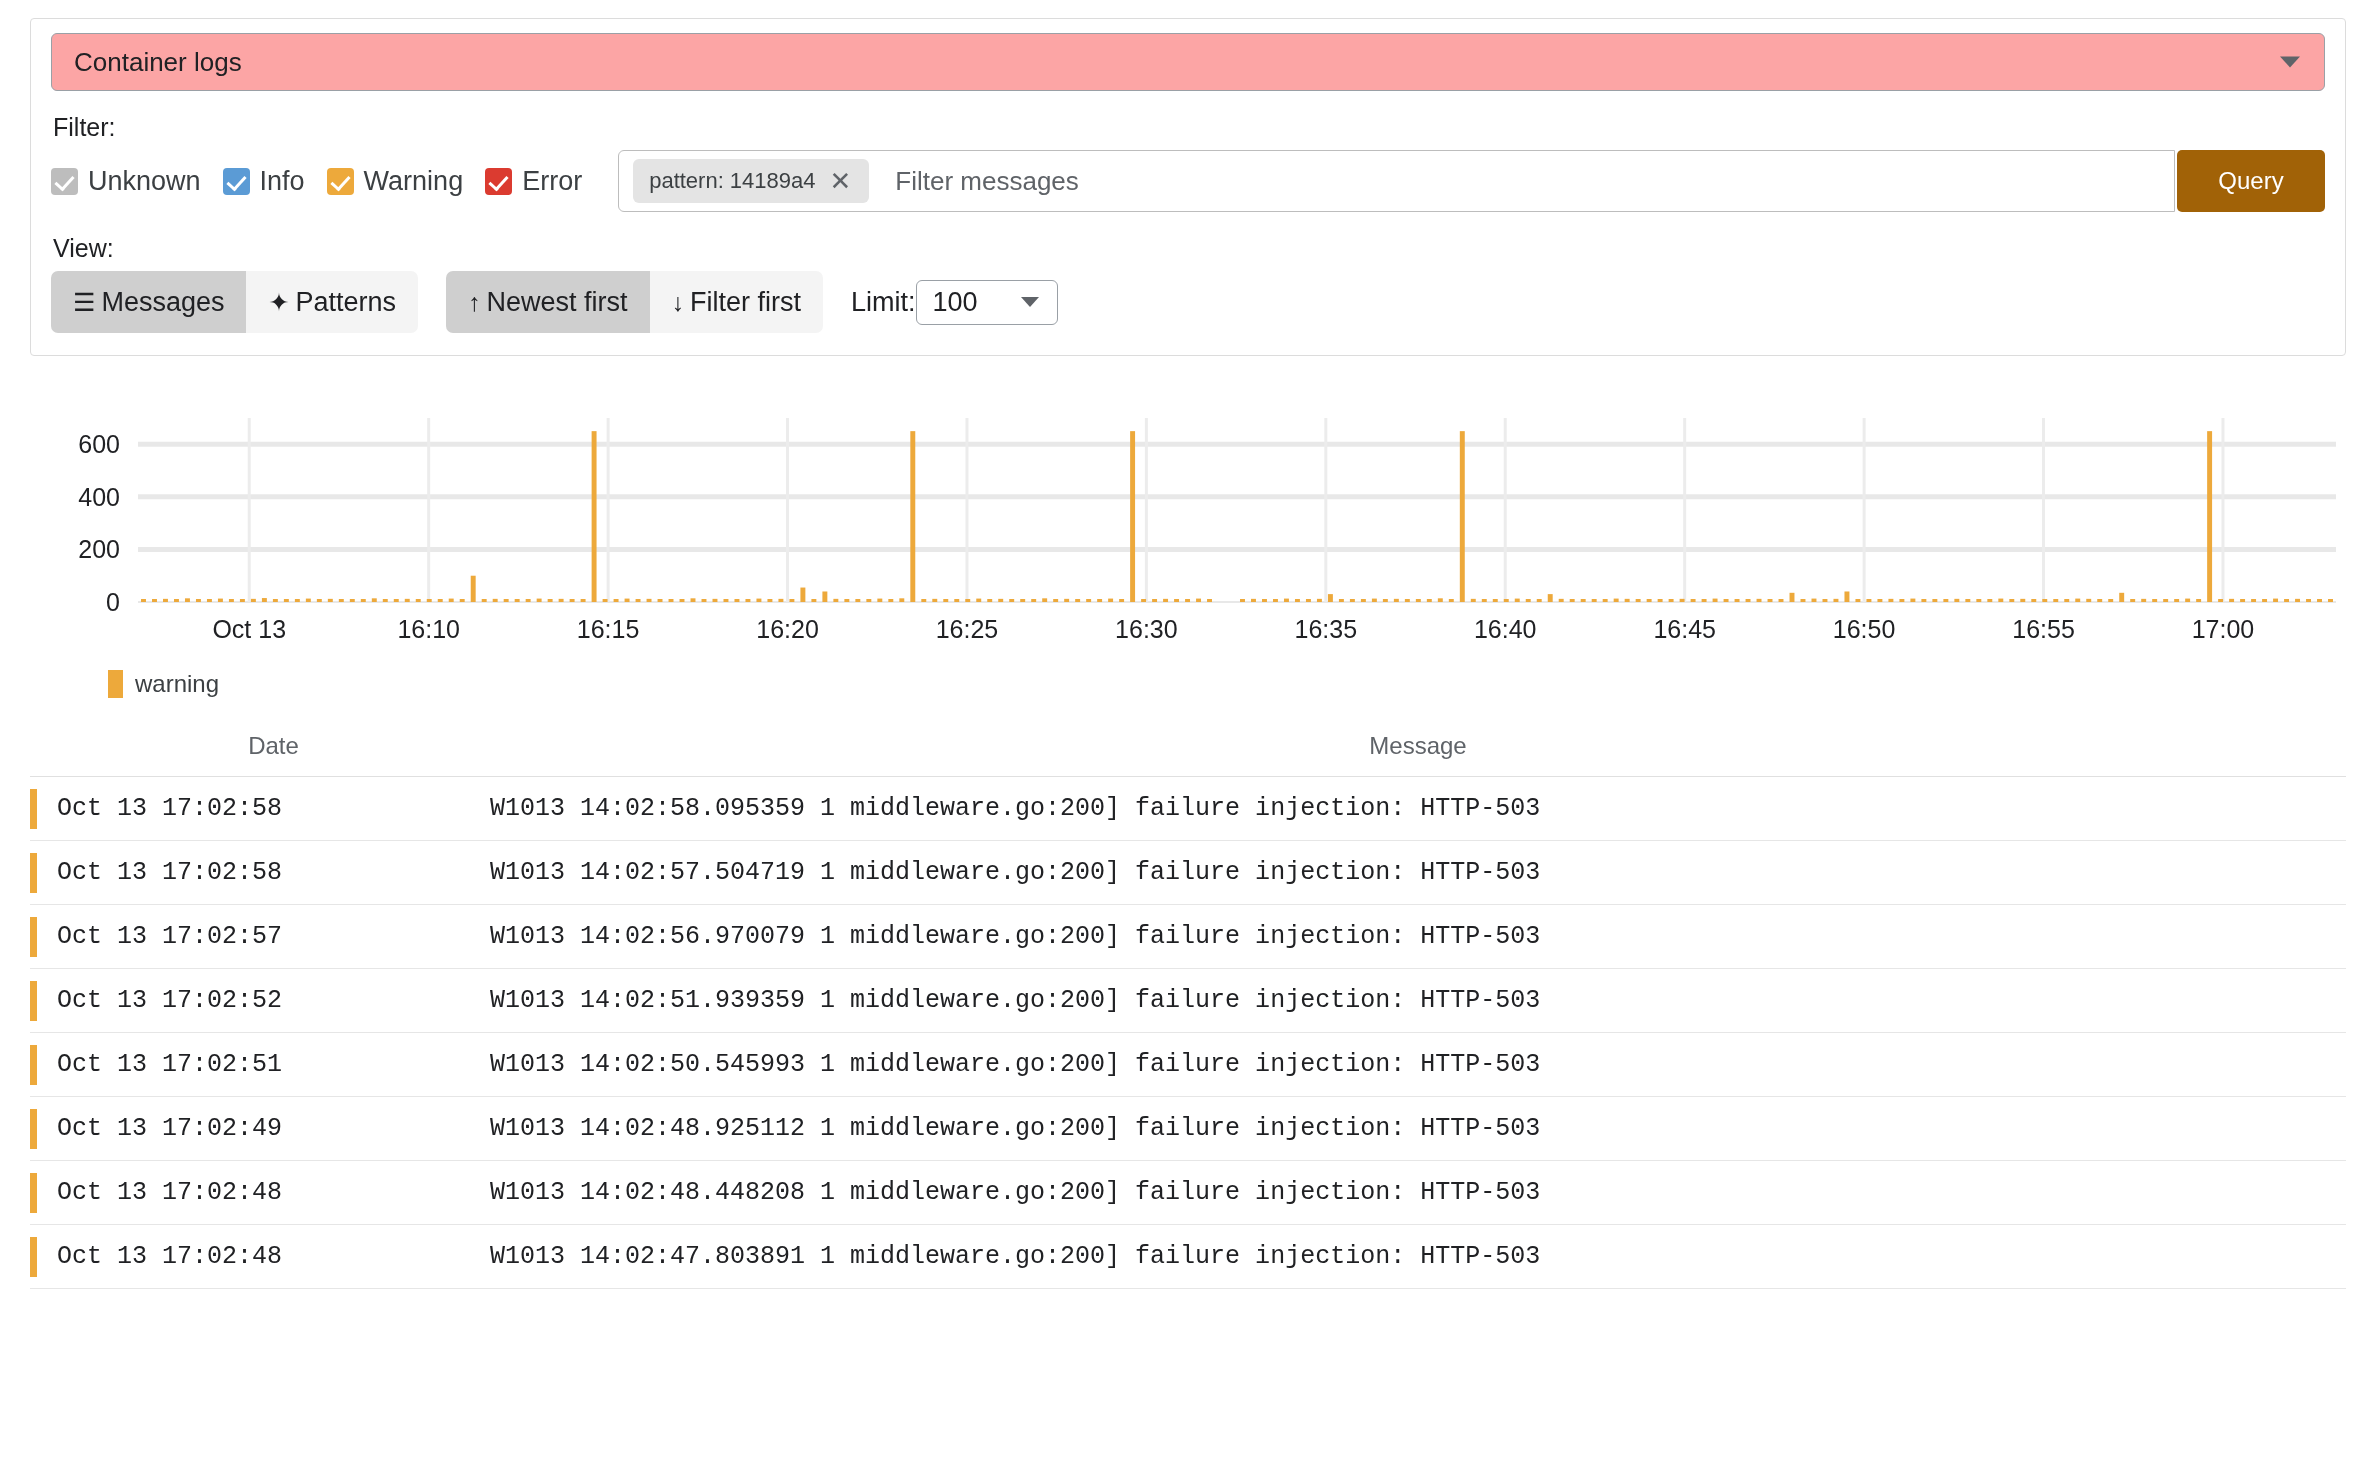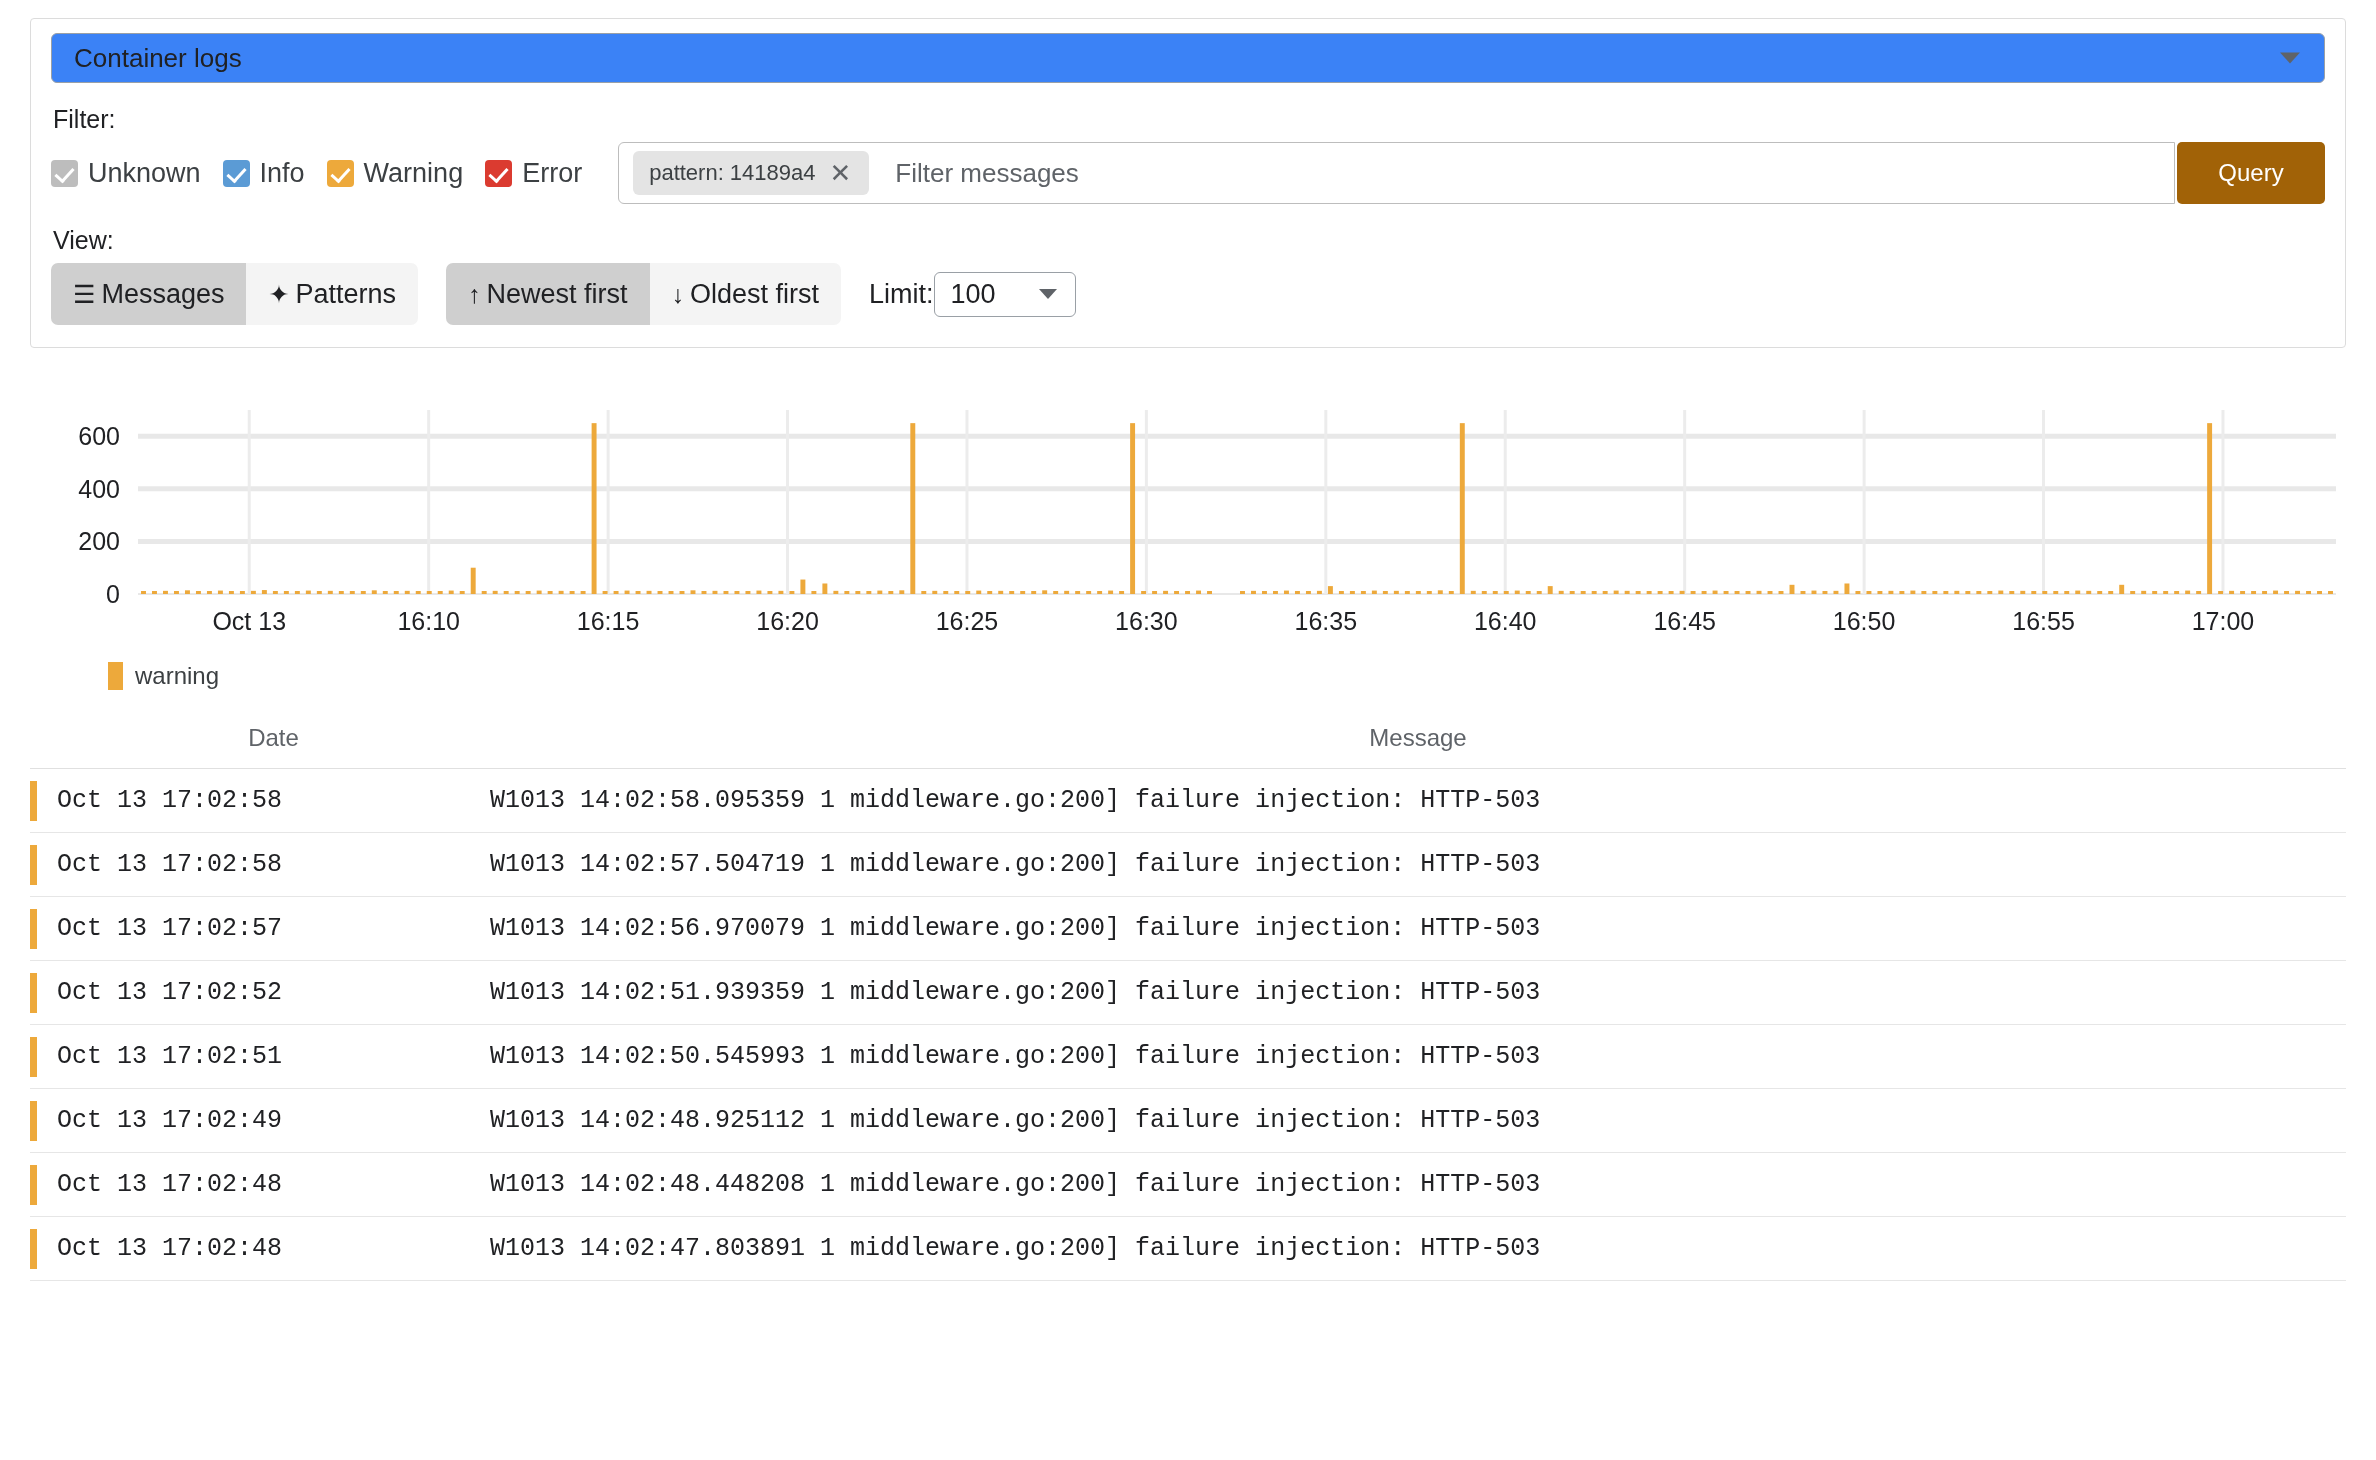--- a/index.html
+++ b/index.html
@@ -16,28 +16,28 @@
   
   .controls-panel {
     margin: 18px 30px 0 30px;
     border: 1px solid #dcdcdc;
     border-radius: 4px;
     padding: 14px 20px 22px 20px;
     background: #fff;
   }
 
   .source-select {
-    height: 50px;
+    height: 58px;
     border: 1px solid #9aa0a6;
     border-radius: 6px;
     display: flex;
     align-items: center;
     padding: 0 22px;
     position: relative;
-    background: #3b82f6;
+    background: #fca5a5;
   }
   .source-select .label {
     font-size: 26px;
     color: #202124;
   }
   .source-select .caret {
     position: absolute;
     right: 24px;
     top: 50%;
     transform: translateY(-50%);
@@ -331,21 +331,21 @@
         </button>
       </div>
 
       <div class="seg">
         <button class="seg-btn active">
           <span class="glyph">↑</span>
           <span>Newest first</span>
         </button>
         <button class="seg-btn">
           <span class="glyph">↓</span>
-          <span>Oldest first</span>
+          <span>Filter first</span>
         </button>
       </div>
 
       <span class="limit-label">Limit:</span>
       <div class="limit-select">
         <span class="val">100</span>
         <span class="caret"></span>
       </div>
     </div>
   </div>

